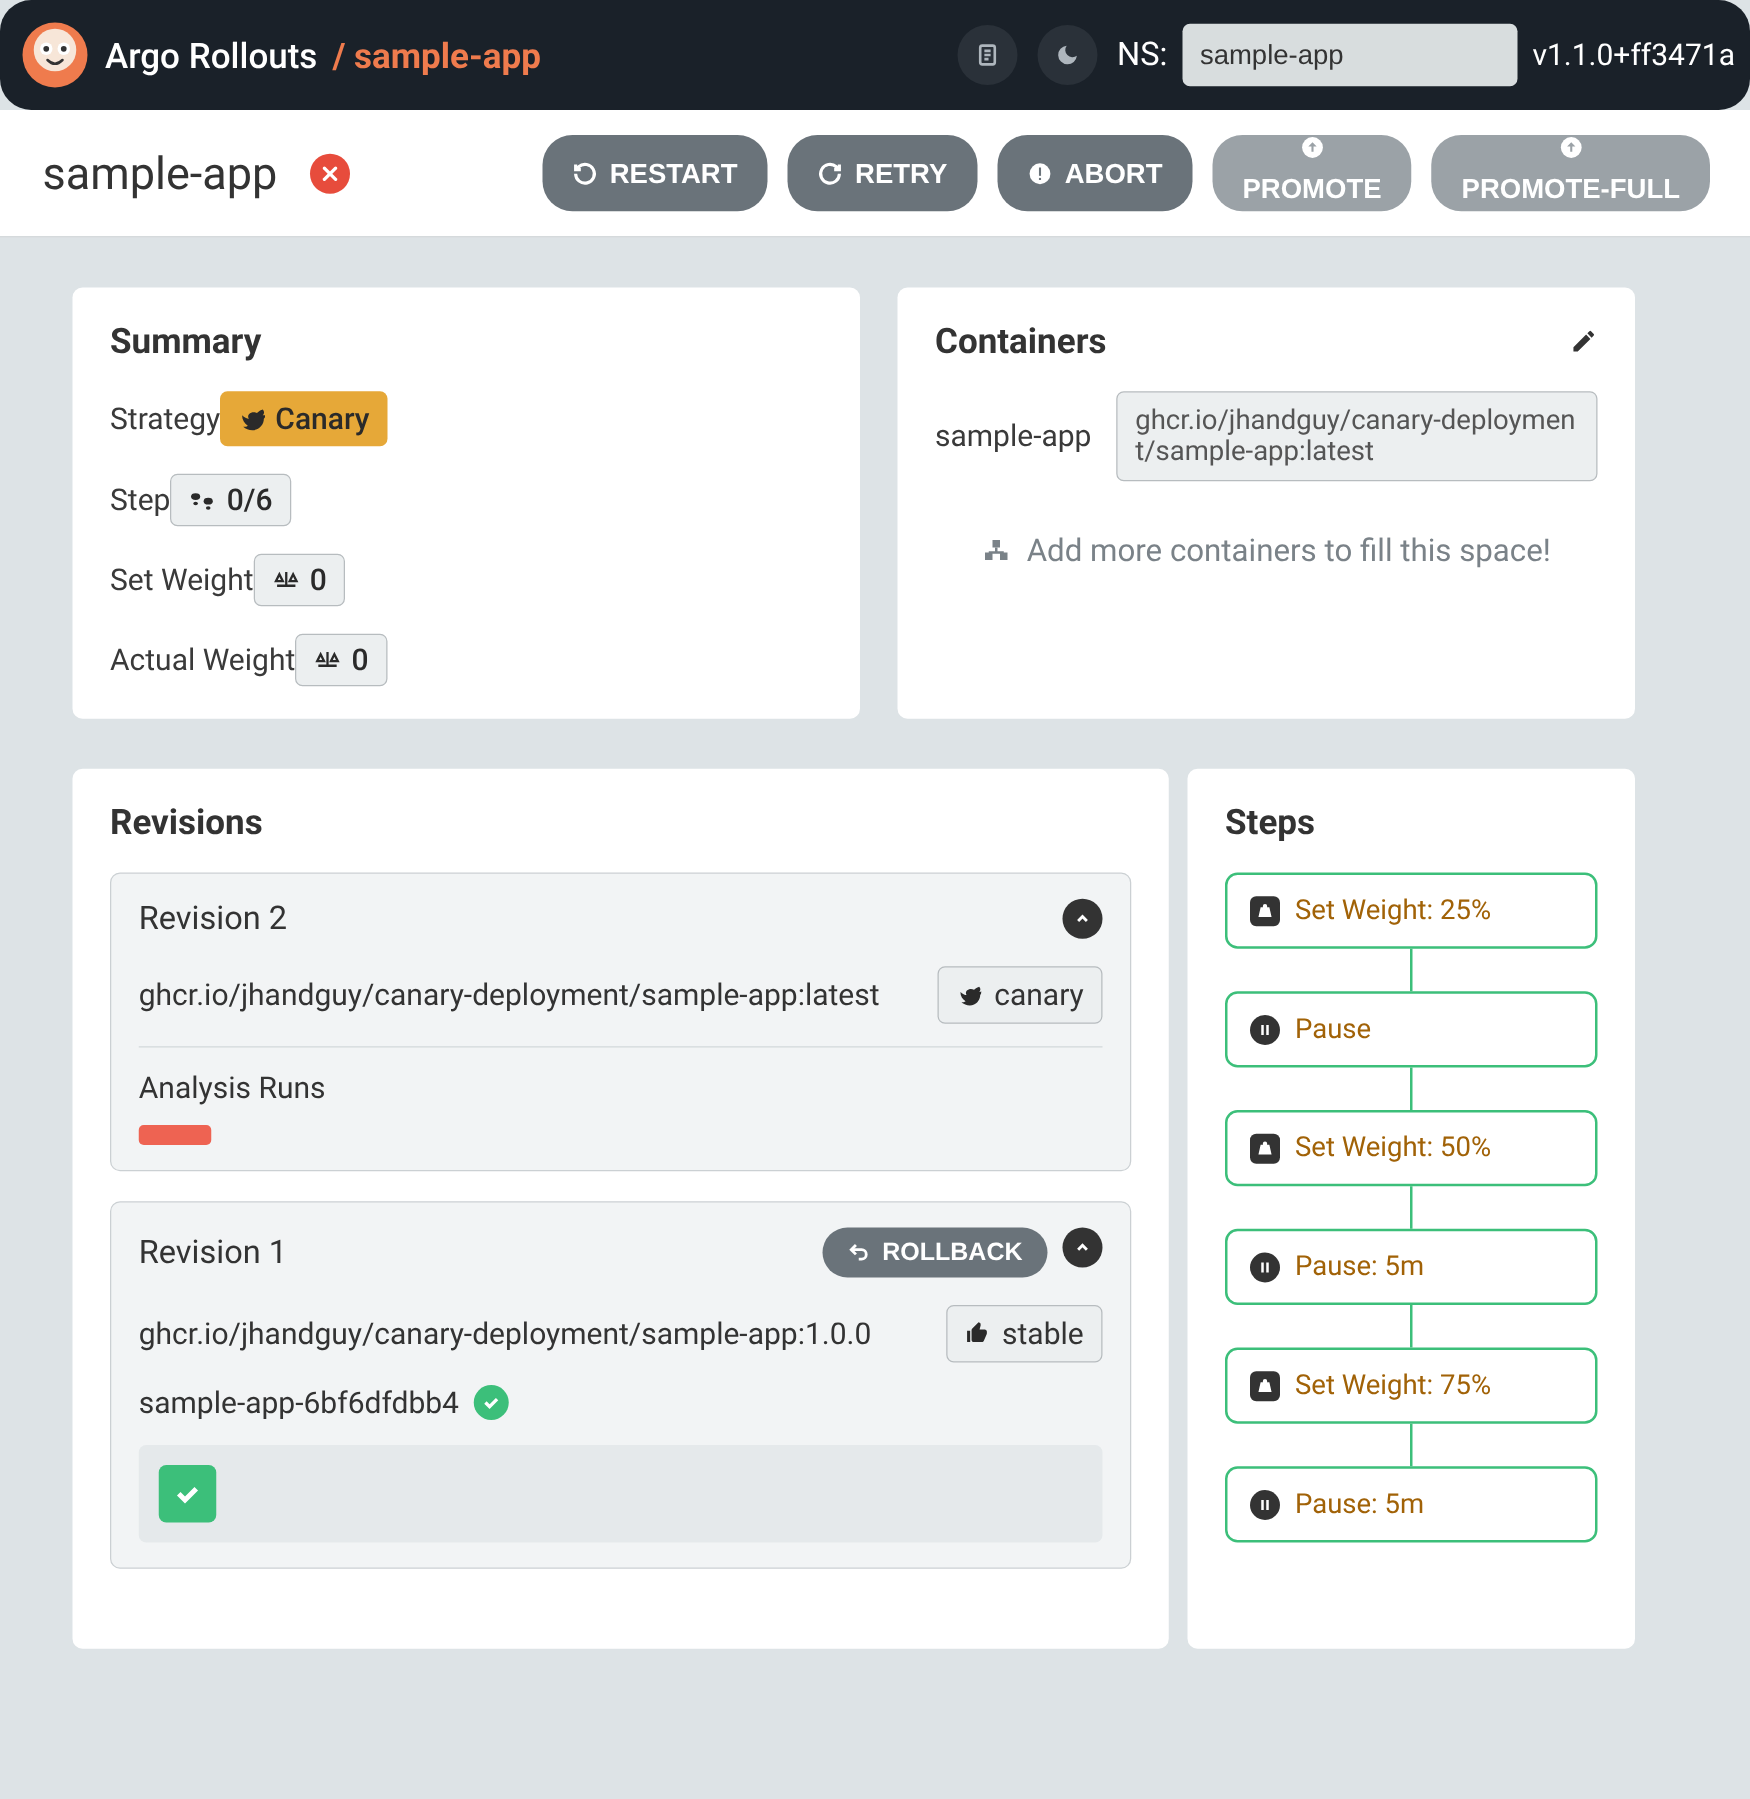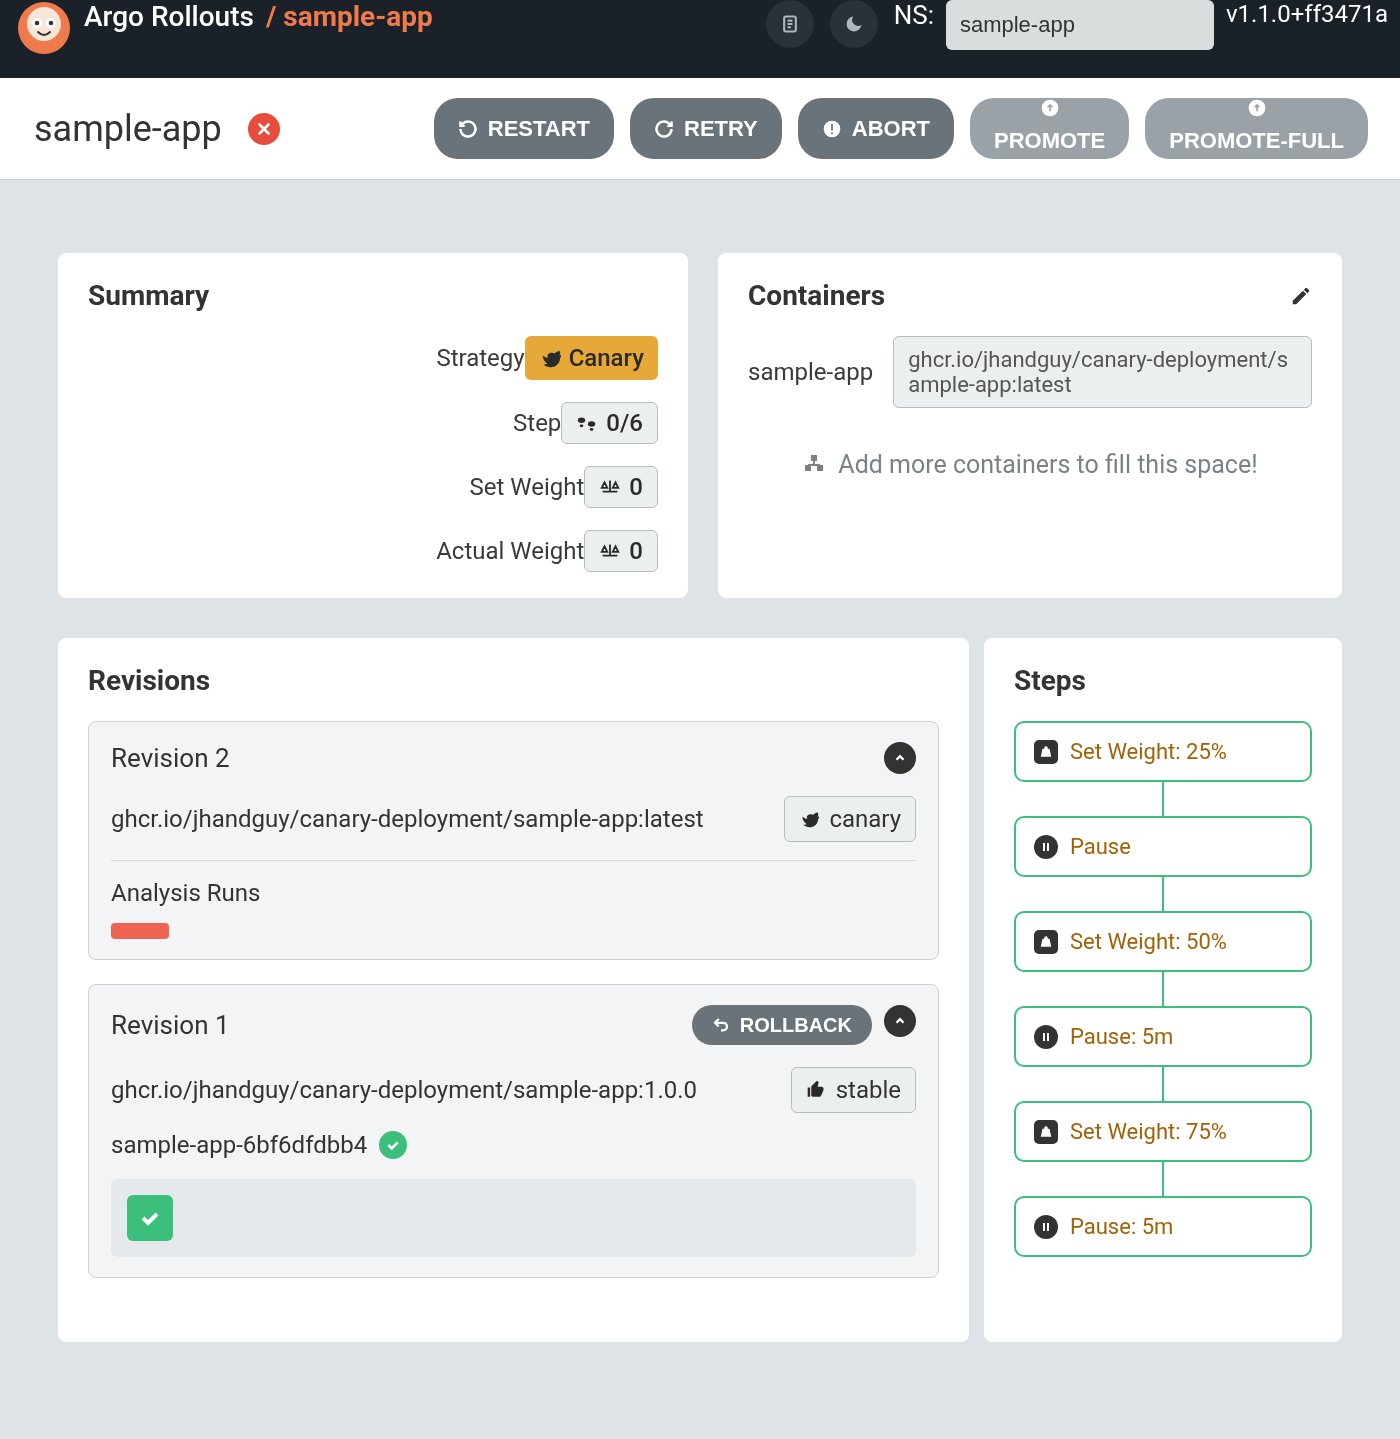--- a/index.html
+++ b/index.html
@@ -4,24 +4,26 @@
 <style>
 * { box-sizing: border-box; margin: 0; padding: 0; }
 body {
   font-family: -apple-system, BlinkMacSystemFont, "Segoe UI", Roboto, Helvetica, Arial, sans-serif;
   background: #dde3e6;
   color: #333;
   width: 1400px;
 }
 .topbar {
   background: #1a2129;
-  height: 78px;
-  display: flex;
+  height: 88px;
+  display: flex;
+  align-items: center;
   padding: 0 12px 0 16px;
   color: #fff;
+  border-radius: 25px;
 }
 .logo {
   width: 56px; height: 56px;
   margin-right: 12px;
 }
 .brand {
   font-size: 28px;
   font-weight: 500;
   color: #fff;
   margin-right: 12px;
@@ -101,22 +103,21 @@
   align-items: center;
   gap: 10px;
   cursor: pointer;
 }
 .action-btn.disabled {
   background: #9ba2a7;
   cursor: default;
   flex-direction: column;
 }
 .content {
-  padding: 40px 58px 40px 58px;
-  margin-top: 33px;
+  padding: 40px 92px 40px 58px;
 }
 .row1 {
   display: flex;
   gap: 30px;
   margin-bottom: 40px;
 }
 .card {
   background: #fff;
   border-radius: 8px;
   padding: 26px 30px;
@@ -132,21 +133,21 @@
 .card-header-flex {
   display: flex;
   align-items: center;
   justify-content: space-between;
   margin-bottom: 24px;
 }
 .card-header-flex h2 { margin-bottom: 0; }
 .summary-row {
   display: flex;
   align-items: center;
-  justify-content: flex-end;
+  justify-content: flex-start;
   margin-bottom: 22px;
   font-size: 24px;
 }
 .summary-row:last-child { margin-bottom: 0; }
 .summary-label { color: #3a3a3a; }
 .badge-canary {
   background: #e6a838;
   color: #2a2a2a;
   font-size: 24px;
   font-weight: 500;

